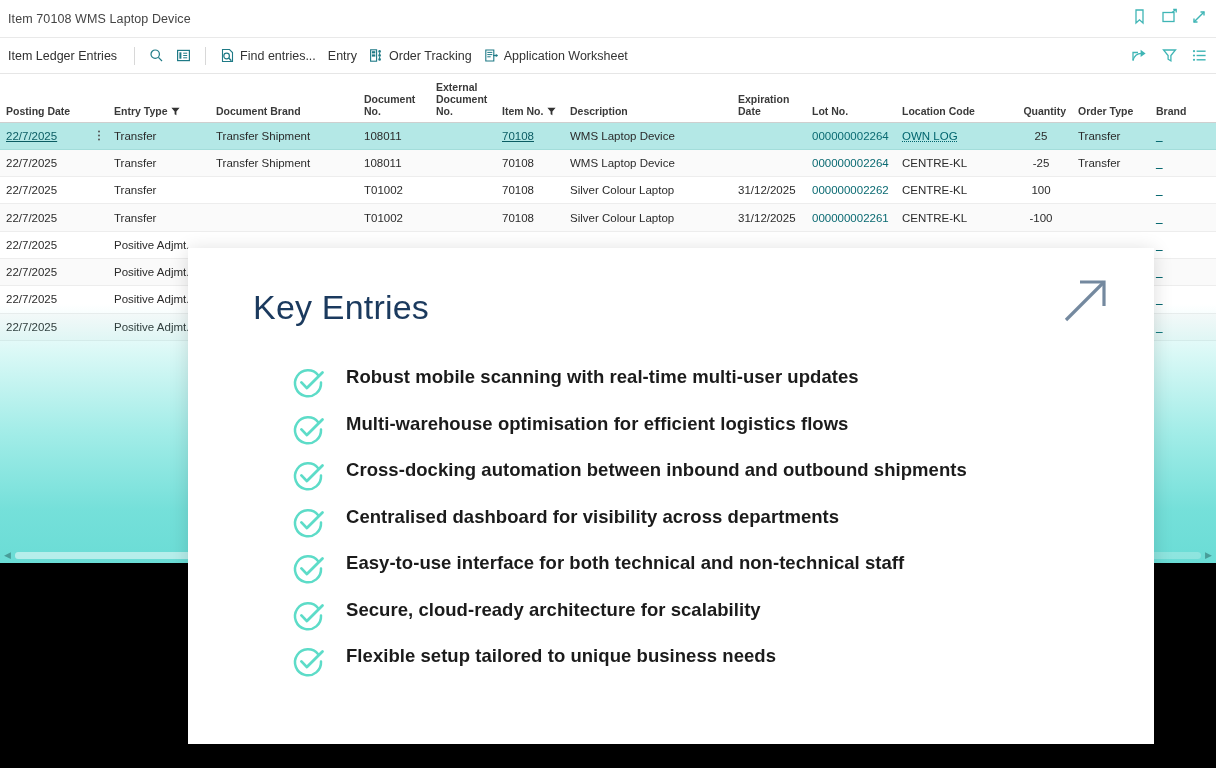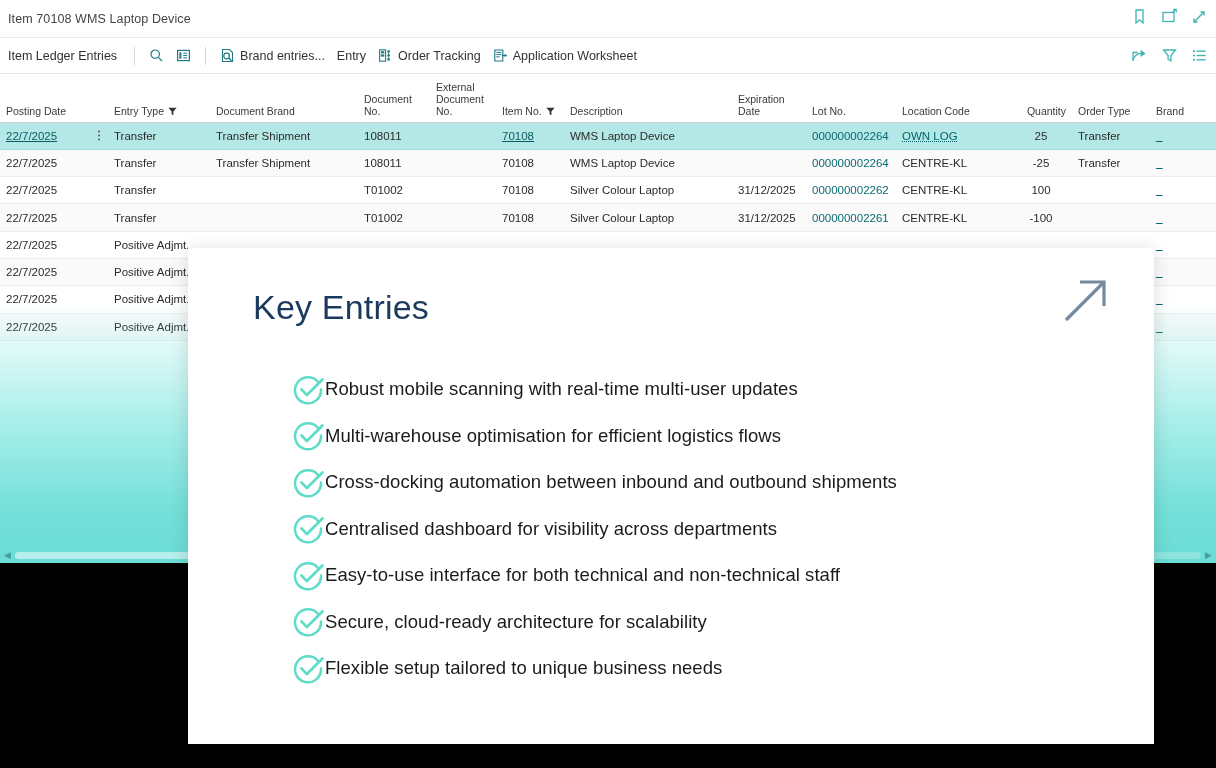--- a/index.html
+++ b/index.html
@@ -44,21 +44,21 @@
   }
   .cmd-item .ic { width:15px; height:15px; flex:none; display:block; }
   .cmd-right { position:absolute; right:8px; top:9px; display:flex; gap:13px; align-items:center; }
   .cmd-right .ic { width:17px; height:17px; display:block; cursor:pointer; }
 
   
   .grid-wrap { position:relative; height:489px; overflow:hidden; background:#fff; }
 
   table.grid { width:1216px; border-collapse:collapse; table-layout:fixed; }
   table.grid th {
-    font-size:10.5px; font-weight:normal; color:#3a3a3a;
+    font-size:10.5px; font-weight:bold; color:#3a3a3a;
     text-align:left; vertical-align:bottom;
     padding:0 6px 5px 6px; height:48px;
     border-bottom:1px solid #cfcfcf;
     background:#fff;
   }
   table.grid th.num { text-align:right; }
   table.grid td {
     font-size:11.5px; color:#2b2b2b; padding:0 6px; height:27.3px;
     border-bottom:1px solid #ededed; white-space:nowrap; overflow:hidden;
   }
@@ -100,21 +100,21 @@
     background:#ffffff;
     box-shadow:0 2px 18px rgba(0,0,0,.14);
   }
   .panel-title {
     position:absolute; left:65px; top:40px;
     font-size:34px; color:#1b3a5e; font-weight:normal; letter-spacing:.2px;
   }
   .panel-arrow { position:absolute; right:42px; top:26px; width:52px; height:52px; }
   .features { position:absolute; left:104px; top:118px; right:40px; }
   .feat {
-    display:flex; align-items:center; height:46.5px;
+    display:flex; align-items:flex-start; gap:21px; height:46.5px;font-weight:bold;
   }
   .feat .chk { flex:none; width:33px; height:33px; display:block; }
   .feat .txt { font-size:18.5px; color:#1b1b1b; letter-spacing:.05px; white-space:nowrap; }
 </style>
 </head>
 <body>
 
 <div id="screen">
 
   <div class="app">
@@ -169,21 +169,21 @@
       <div class="vsep"></div>
 
       <span class="cmd-item">
         <span class="ic">
           <svg viewBox="0 0 15 15" width="15" height="15">
               <path d="M2.5 1.5h7l3 3v9h-10z" fill="none" stroke="#1f7a86" stroke-width="1.1"></path>
               <circle cx="6.6" cy="8" r="2.8" fill="#fff" stroke="#1f7a86" stroke-width="1.2"></circle>
               <path d="M8.7 10.1 L11.4 12.8" stroke="#1f7a86" stroke-width="1.4"></path>
             </svg>
         </span>
-        <span>Brand entries...</span>
+        <span>Find entries...</span>
       </span>
 
       <span class="cmd-item">
         <span>Entry</span>
       </span>
 
       <span class="cmd-item">
         <span class="ic">
           <svg viewBox="0 0 15 15" width="15" height="15">
               <rect x="1.6" y="1.8" width="6" height="11.4" fill="none" stroke="#1f7a86" stroke-width="1.1"></rect>

